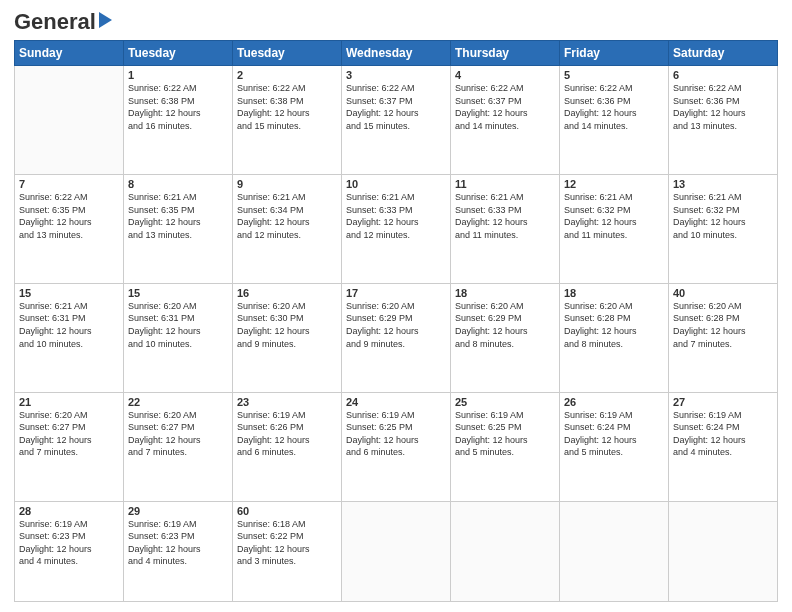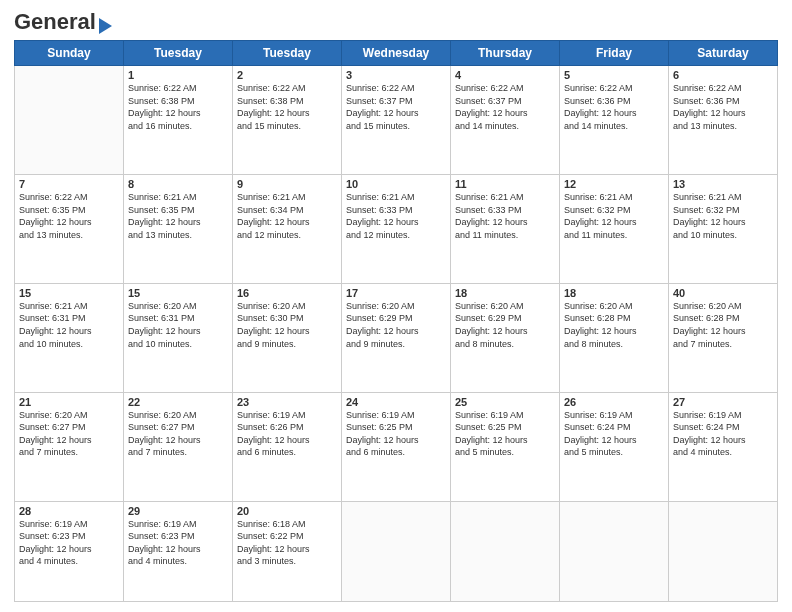--- a/index.html
+++ b/index.html
@@ -48,21 +48,21 @@
       border-collapse: collapse;
       width: 100%;
       table-layout: fixed;
     }
     .calendar th {
       background: #2a6db5;
       color: #fff;
       font-size: 12px;
       font-weight: bold;
       padding: 5px 4px;
-      text-align: center;
+      text-align: left;
       border: 1px solid #1e5a9a;
     }
     .calendar td {
       border: 1px solid #ccc;
       vertical-align: top;
       padding: 3px 4px;
       font-size: 9.5px;
       color: #333;
       height: 78px;
     }
@@ -83,21 +83,21 @@
     .calendar tr:last-child td {
       height: 72px;
     }
   </style>
 </head>
 <body>
 
 <div class="page">
   <div class="header">
     <div class="logo">
-      <div style="display:flex;align-items:flex-end;line-height:1.1">
+      <div style="display:flex;align-items:flex-start;line-height:1.1">
         <span class="logo-general" style="font-size:22px;font-weight:bold;color:#333;">General</span>
         <span style="display:inline-block;width:0;height:0;border-top:8px solid transparent;border-bottom:8px solid transparent;border-left:13px solid #2a6db5;margin-left:3px;margin-top:2px;"></span>
       </div>
       <span class="logo-blue" style="font-size:22px;font-weight:bold;color:#2a6db5;"></span>
     </div>
     <div class="title-block">
       <div class="month-title"></div>
       <div class="subtitle"></div>
     </div>
   </div>
@@ -235,21 +235,21 @@
         <tr>
           <td>
             <span class="day-number">28</span>
             <div class="day-info">Sunrise: 6:19 AM<br>Sunset: 6:23 PM<br>Daylight: 12 hours<br>and 4 minutes.</div>
           </td>
           <td>
             <span class="day-number">29</span>
             <div class="day-info">Sunrise: 6:19 AM<br>Sunset: 6:23 PM<br>Daylight: 12 hours<br>and 4 minutes.</div>
           </td>
           <td>
-            <span class="day-number">20</span>
+            <span class="day-number">60</span>
             <div class="day-info">Sunrise: 6:18 AM<br>Sunset: 6:22 PM<br>Daylight: 12 hours<br>and 3 minutes.</div>
           </td>
           <td class="empty-cell"></td>
           <td class="empty-cell"></td>
           <td class="empty-cell"></td>
           <td class="empty-cell"></td>
         </tr>
       </tbody>
   </table>
 </div>

